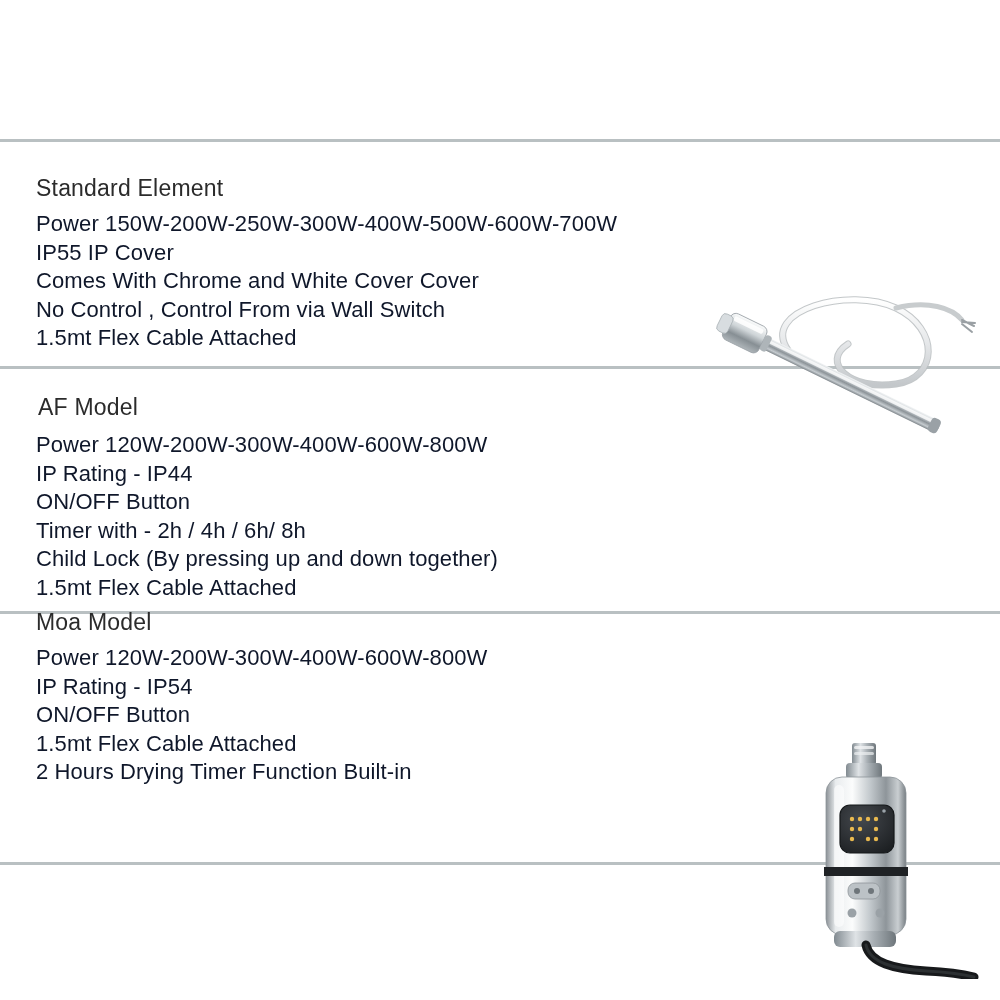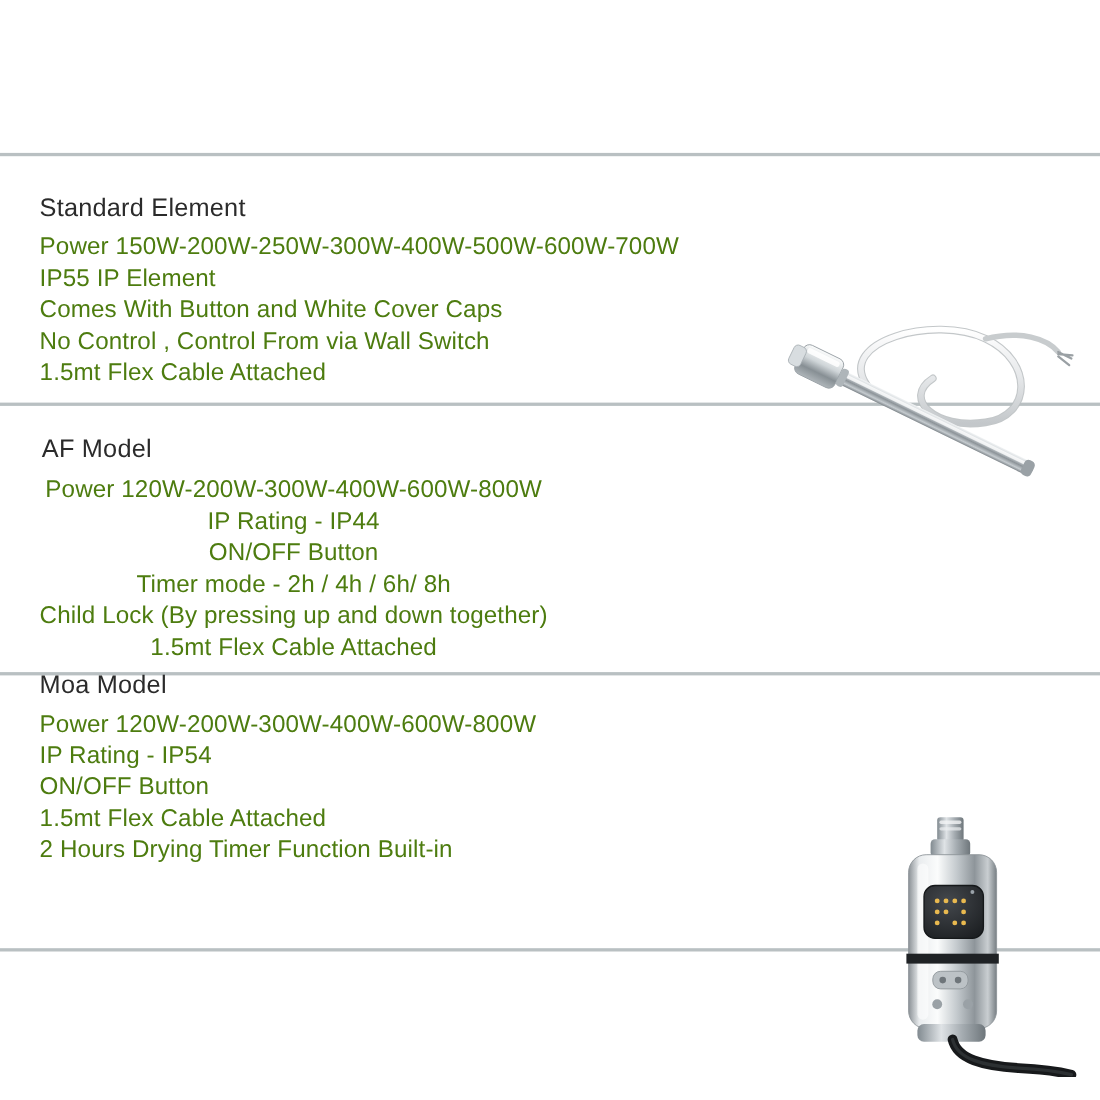--- a/index.html
+++ b/index.html
@@ -32,21 +32,21 @@
   #div-mid1   { top: 366px; }
   #div-mid2   { top: 611px; }
   #div-bottom { top: 862px; }
 
   .section {
     position: absolute;
     left: 0;
     width: 1000px;
   }
   #section-standard { top: 142px; height: 288px; }
-  #section-af       { top: 369px; height: 176px; text-align: center; }
+  #section-af       { top: 369px; height: 176px; }
   #section-moa      { top: 582px; height: 248px; }
 
   .sec-title {
     position: absolute;
     left: 36px;
     font-size: 23px;
     font-weight: 400;
     letter-spacing: 0.2px;
     color: #2b2b2b;
     white-space: nowrap;
@@ -62,21 +62,21 @@
     padding: 0;
     list-style: none;
   }
   #section-standard .spec-list { top: 68px; }
   #section-af .spec-list       { top: 62px; }
   #section-moa .spec-list      { top: 62px; }
 
   .spec-list li {
     font-size: 22px;
     line-height: 28.5px;
-    color: #4d7c0f;
+    color: #0f172a;
     white-space: nowrap;
     letter-spacing: 0.1px;
   }
 
   
   .product-img {
     position: absolute;
   }
 
   
@@ -94,22 +94,22 @@
 
   <div class="divider" id="div-top"></div>
   <div class="divider" id="div-mid1"></div>
   <div class="divider" id="div-mid2"></div>
   <div class="divider" id="div-bottom"></div>
 
   <section class="section" id="section-standard">
     <h2 class="sec-title">Standard Element</h2>
     <ul class="spec-list">
       <li>Power 150W-200W-250W-300W-400W-500W-600W-700W</li>
-      <li>IP55 IP Element</li>
-      <li>Comes With Button and White Cover Caps</li>
+      <li>IP55 IP Cover</li>
+      <li>Comes With Chrome and White Cover Cover</li>
       <li>No Control , Control From via Wall Switch</li>
       <li>1.5mt Flex Cable Attached</li>
     </ul>
 
     <div class="product-img" id="img-standard">
       <svg width="290" height="210" viewBox="0 0 290 210">
         <defs>
           <linearGradient id="rodGrad" x1="0" y1="0" x2="0" y2="1">
             <stop offset="0%" stop-color="#f2f4f5"></stop>
             <stop offset="30%" stop-color="#c9cfd3"></stop>
@@ -151,21 +151,21 @@
       </svg>
     </div>
   </section>
 
   <section class="section" id="section-af">
     <h2 class="sec-title">AF Model</h2>
     <ul class="spec-list">
       <li>Power 120W-200W-300W-400W-600W-800W</li>
       <li>IP Rating - IP44</li>
       <li>ON/OFF Button</li>
-      <li>Timer mode - 2h / 4h / 6h/ 8h</li>
+      <li>Timer with - 2h / 4h / 6h/ 8h</li>
       <li>Child Lock (By pressing up and down together)</li>
       <li>1.5mt Flex Cable Attached</li>
     </ul>
 
     <div class="product-img" id="img-af">
       <svg width="190" height="238" viewBox="0 0 190 238">
         <defs>
           <linearGradient id="afBody" x1="0" y1="0" x2="1" y2="0">
             <stop offset="0%" stop-color="#8b9196"></stop>
             <stop offset="12%" stop-color="#e9ecee"></stop>

